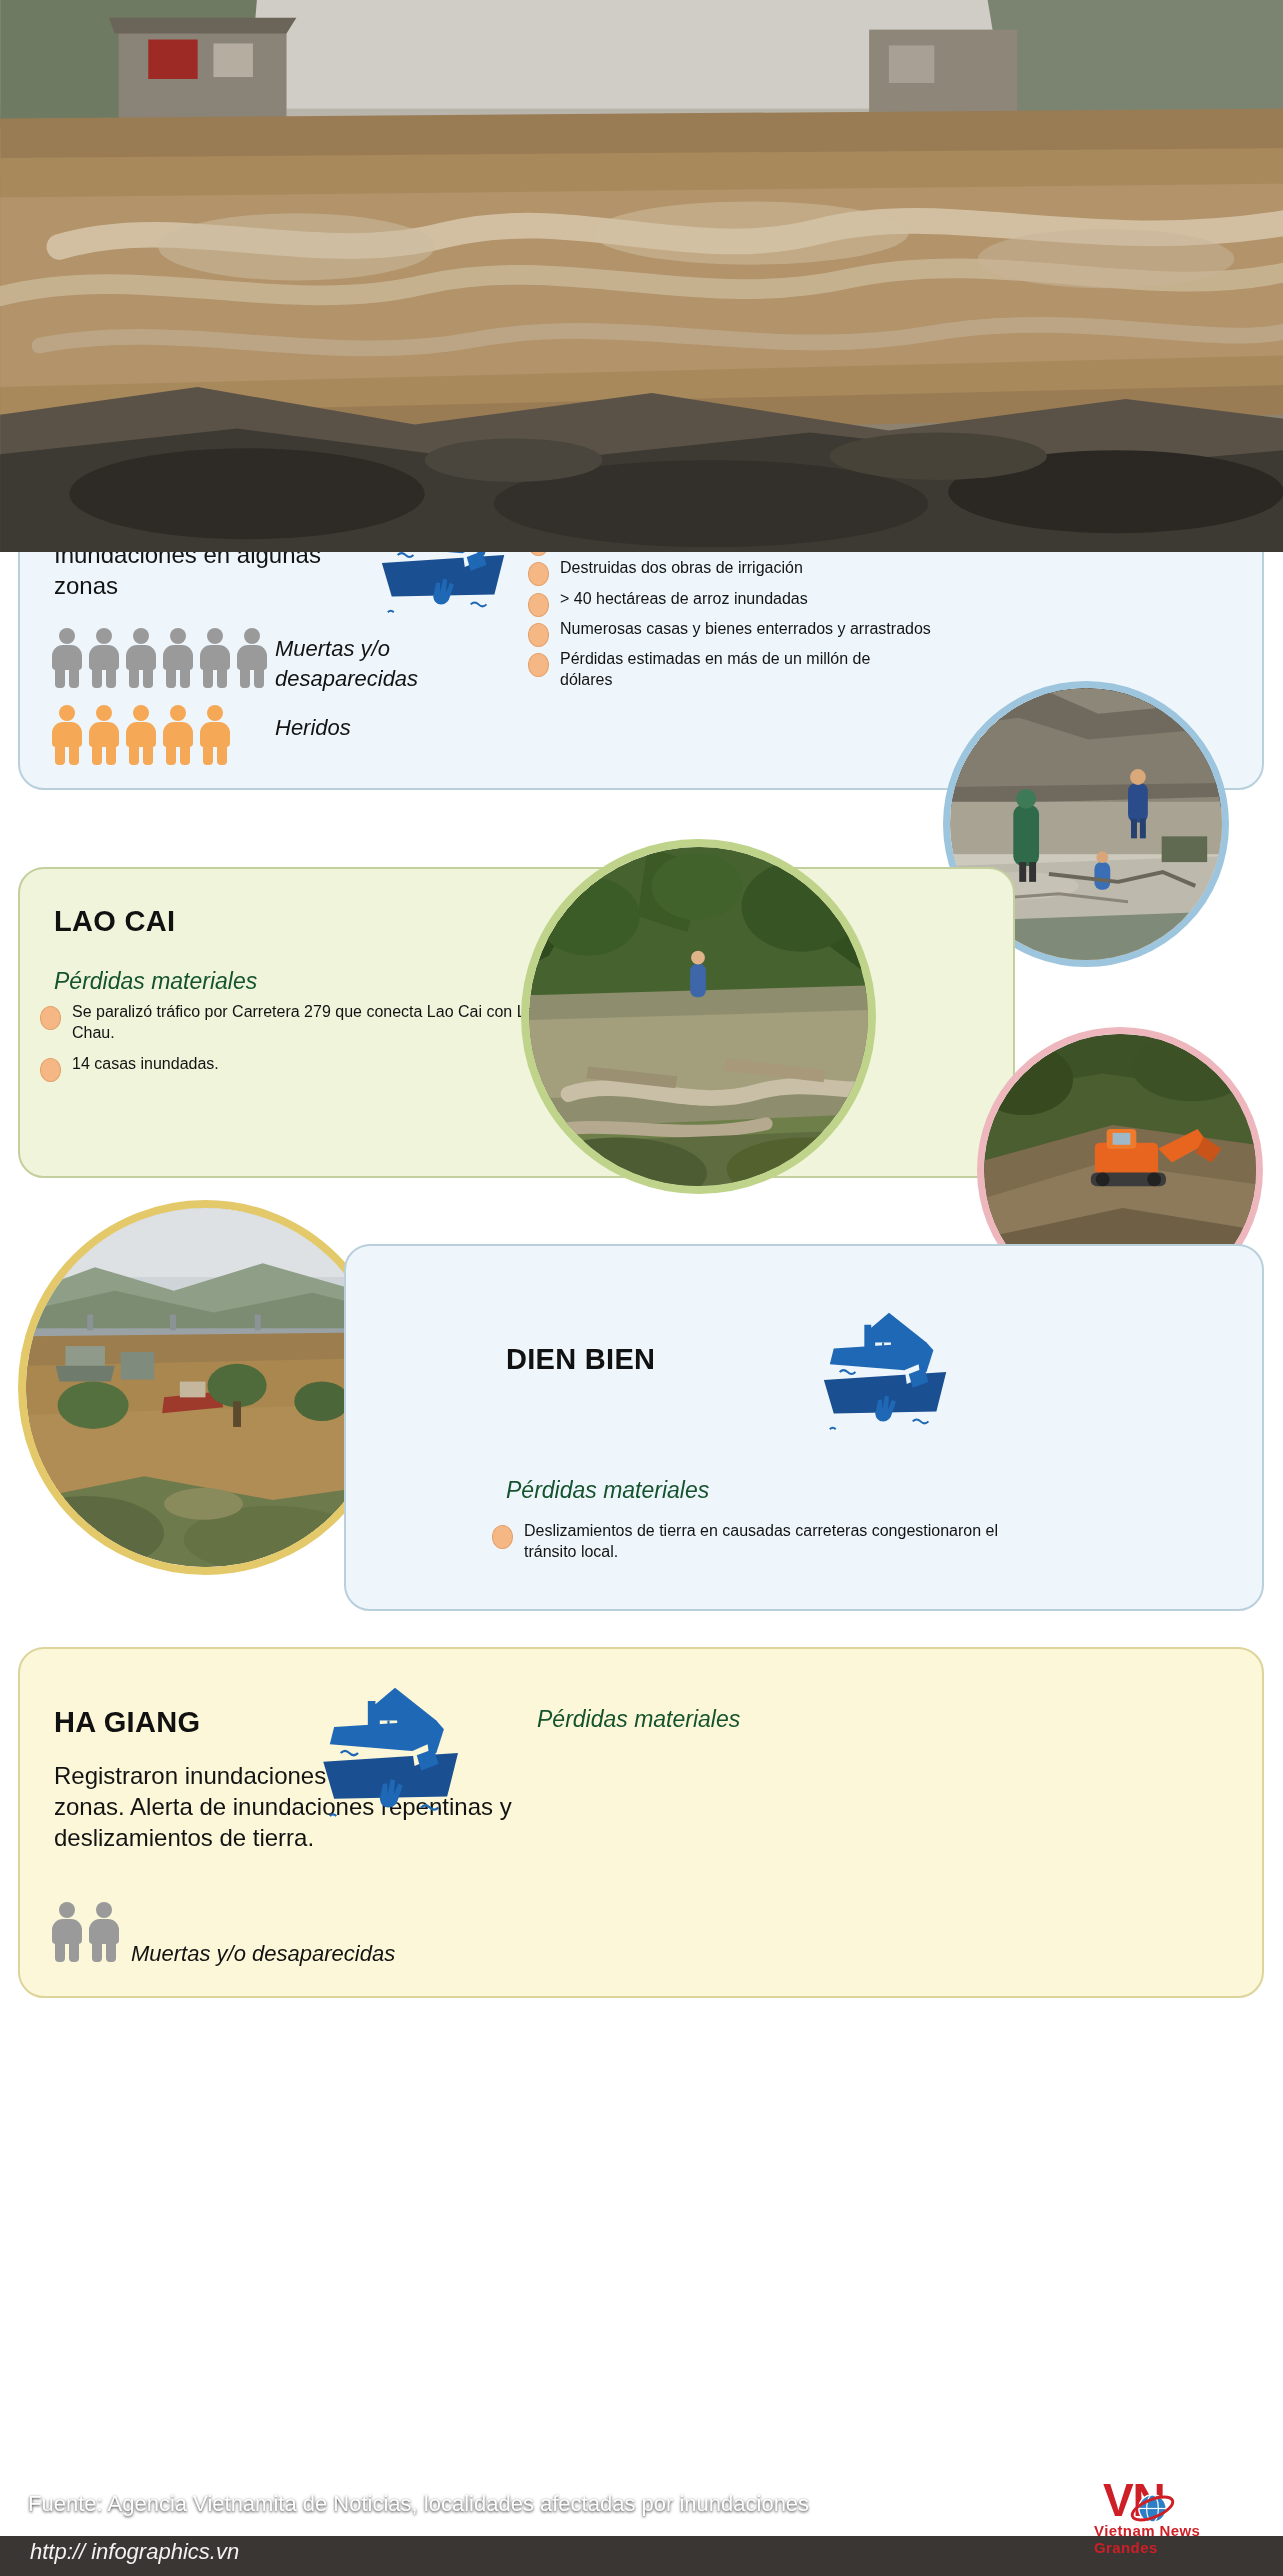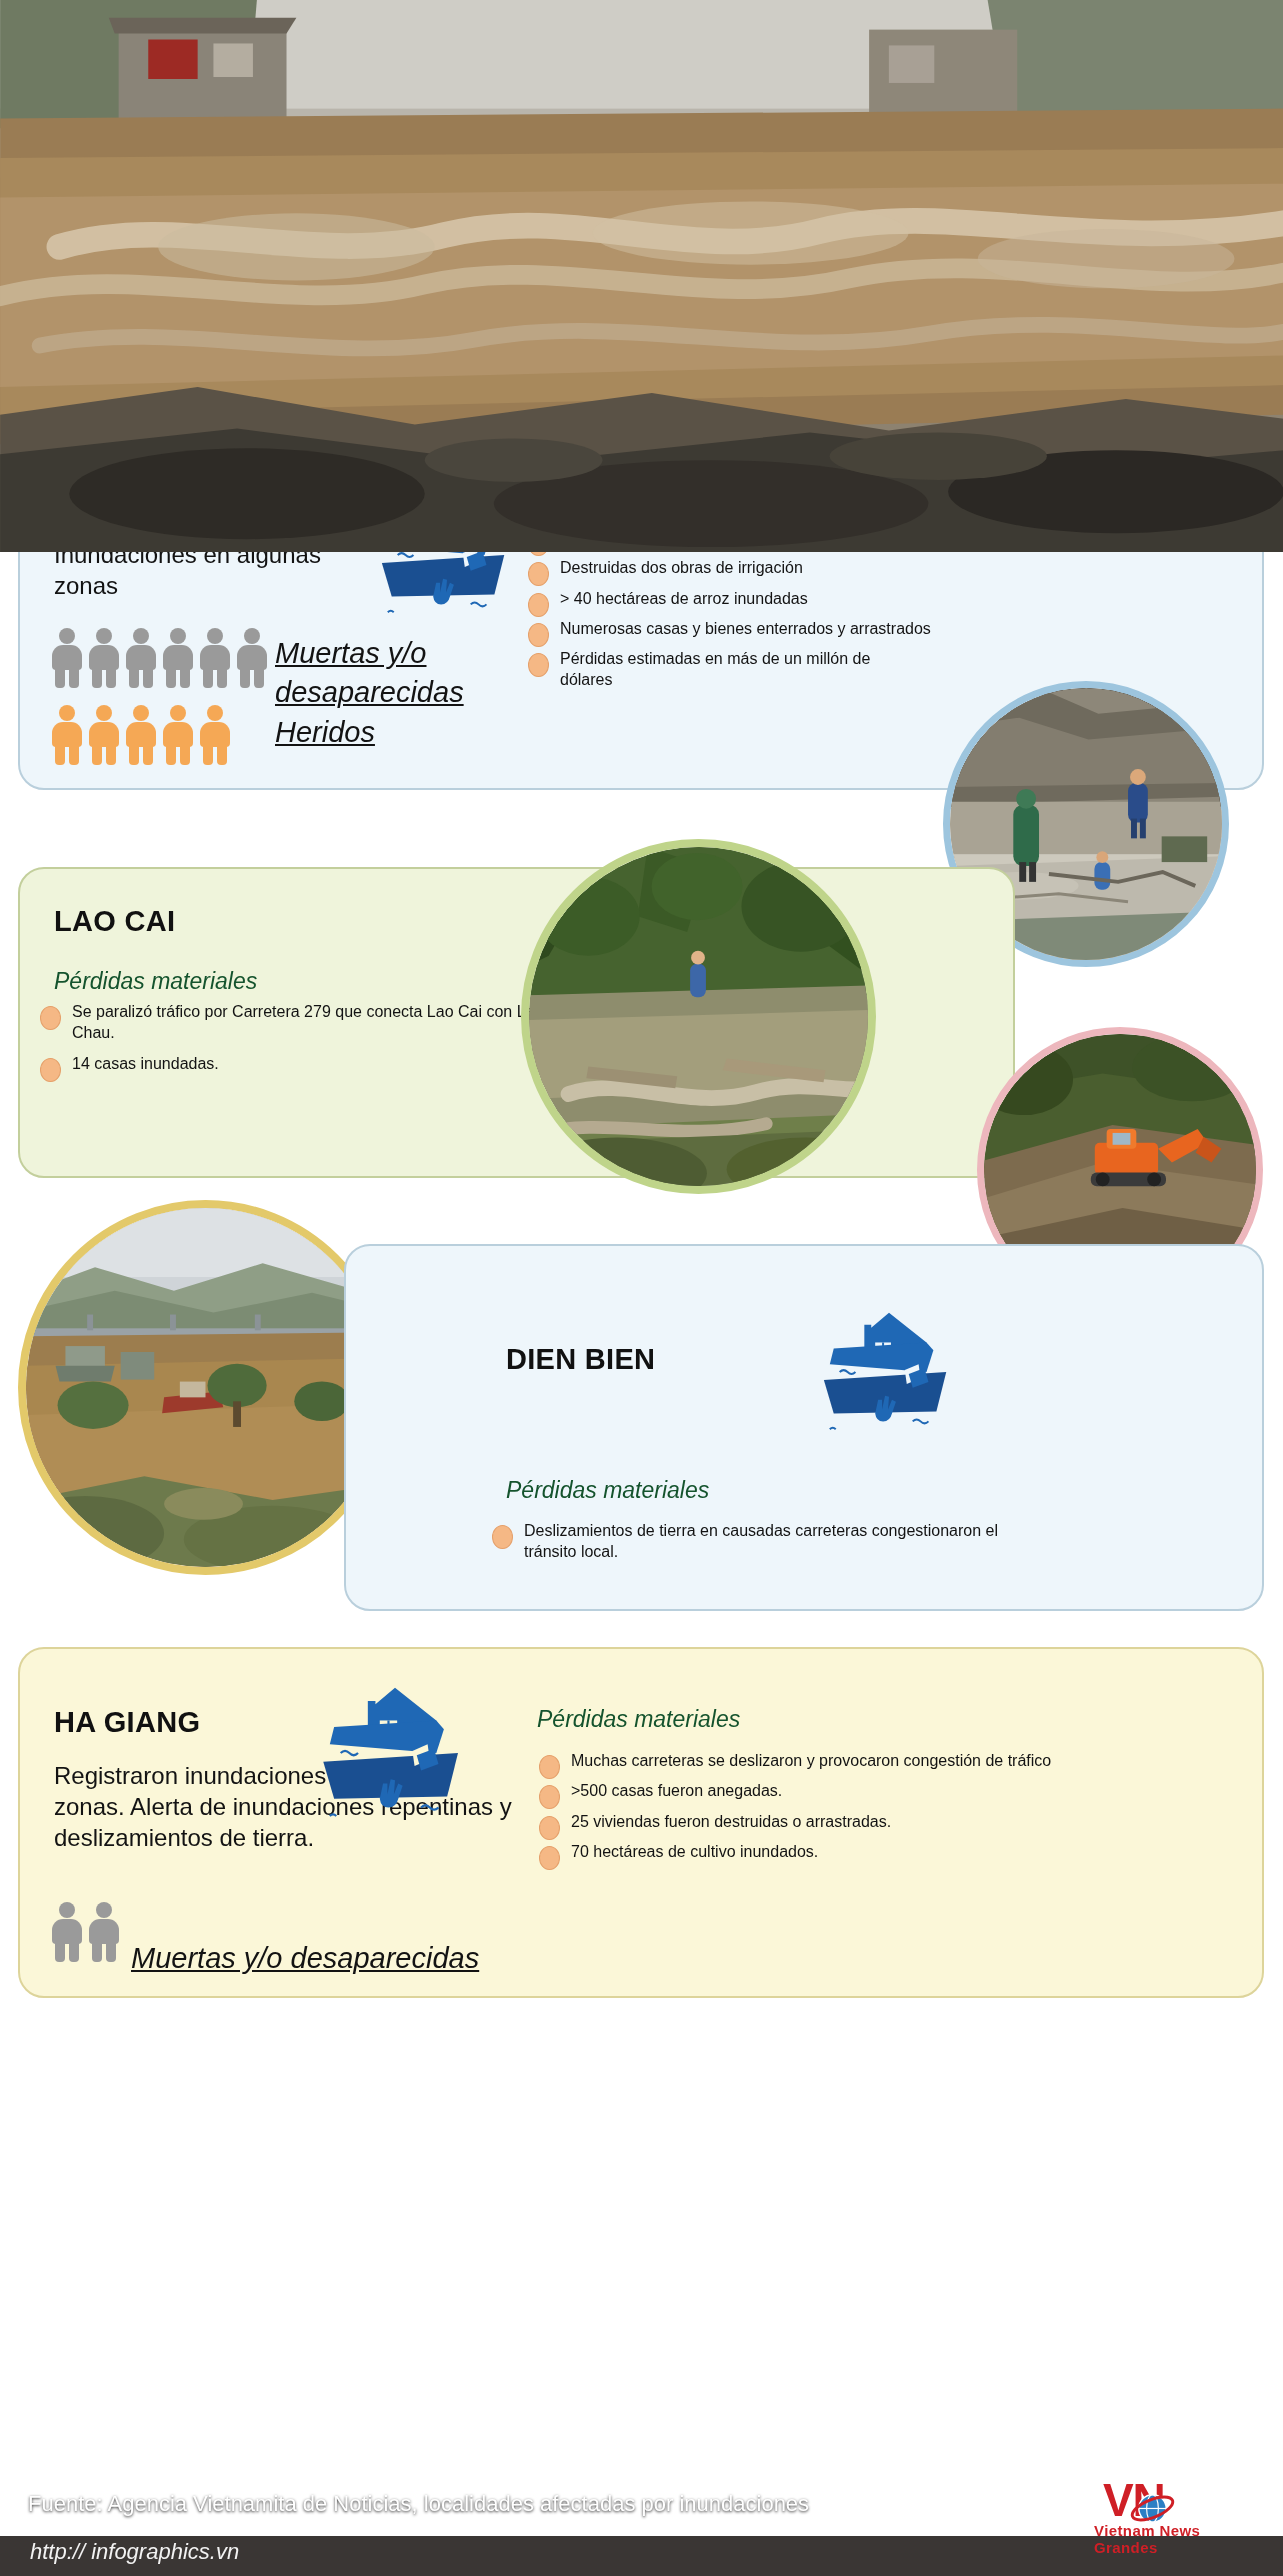--- a/index.html
+++ b/index.html
@@ -59,21 +59,21 @@
   .person .head { position: absolute; left: 9px; top: 0; width: 16px; height: 16px; border-radius: 50%; }
   .person .body {
     position: absolute; left: 2px; top: 17px; width: 30px; height: 25px;
     border-radius: 11px 11px 4px 4px;
   }
   .person .lleg { position: absolute; left: 5px; top: 38px; width: 10px; height: 22px; border-radius: 0 0 4px 4px; }
   .person .rleg { position: absolute; left: 19px; top: 38px; width: 10px; height: 22px; border-radius: 0 0 4px 4px; }
   .person.gray .head, .person.gray .body, .person.gray .lleg, .person.gray .rleg { background: #9a9a9a; }
   .person.orange .head, .person.orange .body, .person.orange .lleg, .person.orange .rleg { background: #f5a855; }
 
-  .legend-it { font-size: 29px; font-style: italic; color: #131313; line-height: 1.35; text-decoration: underline; }
+  .legend-it { font-size: 22px; font-style: italic; color: #131313; line-height: 1.35; }
 
   
   .flood-icon { position: absolute; }
 
   
   .photo-circle { position: absolute; border-radius: 50%; overflow: hidden; }
 
   
   #bottom-photo { position: absolute; left: 0; top: 2050; width: 1284px; height: 552px; overflow: hidden; }
   #footer-src {
@@ -479,26 +479,20 @@
           <div class="head"></div>
           <div class="body"></div>
           <div class="lleg"></div>
           <div class="rleg"></div>
         </div>
     </div>
   </div>
   <div class="legend-it" style="position:absolute; left:111px; top:290px;">Muertas y/o desaparecidas</div>
 
   <div class="sub-italic" style="position:absolute; left:517px; top:57px;">Pérdidas materiales</div>
-  <ul class="bullets" style="position:absolute; left:517px; top:101px; width:711px;">
-    <li style="width:632px;">Muchas carreteras se deslizaron y provocaron congestión de tráfico</li>
-    <li>&gt;500 casas fueron anegadas.</li>
-    <li>25 viviendas fueron destruidas o arrastradas.</li>
-    <li>70 hectáreas de cultivo inundados.</li>
-  </ul>
 </div>
 
 <div id="bottom-photo">
   <svg width="1284" height="552" viewBox="0 0 1300 559" xmlns="http://www.w3.org/2000/svg">
     <rect width="1300" height="559" fill="#8d8270"></rect>
     <rect width="1300" height="180" fill="#b9b5ac"></rect>
     <rect width="1300" height="110" fill="#cfcdc6"></rect>
     <path d="M0,0 L260,0 L250,120 L0,130 Z" fill="#6f7a62"></path>
     <path d="M1000,0 L1300,0 L1300,140 L1020,120 Z" fill="#7b8470"></path>
     <rect x="120" y="24" width="170" height="96" fill="#8a8478"></rect>

